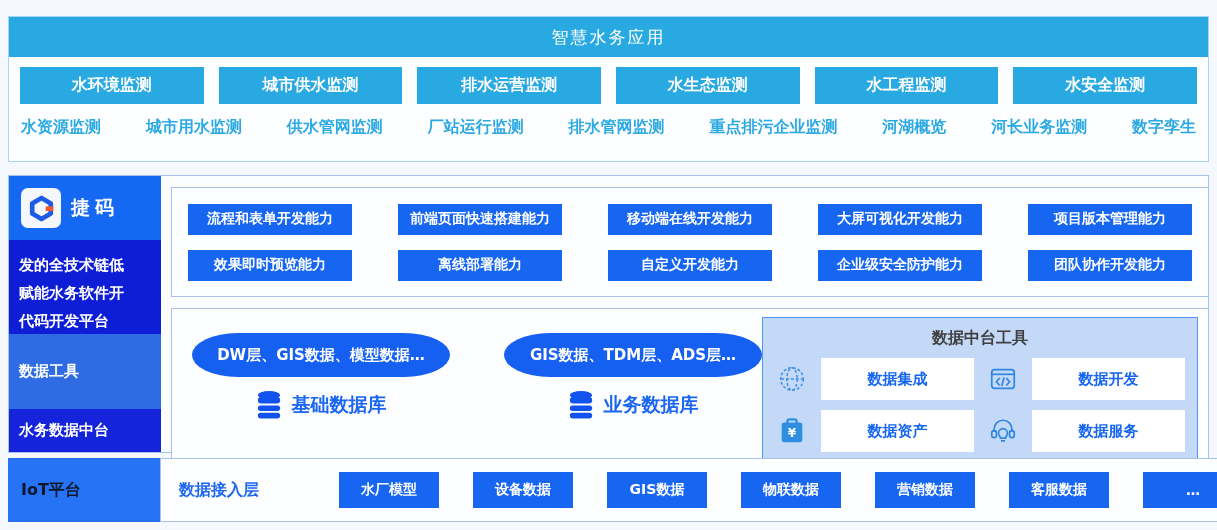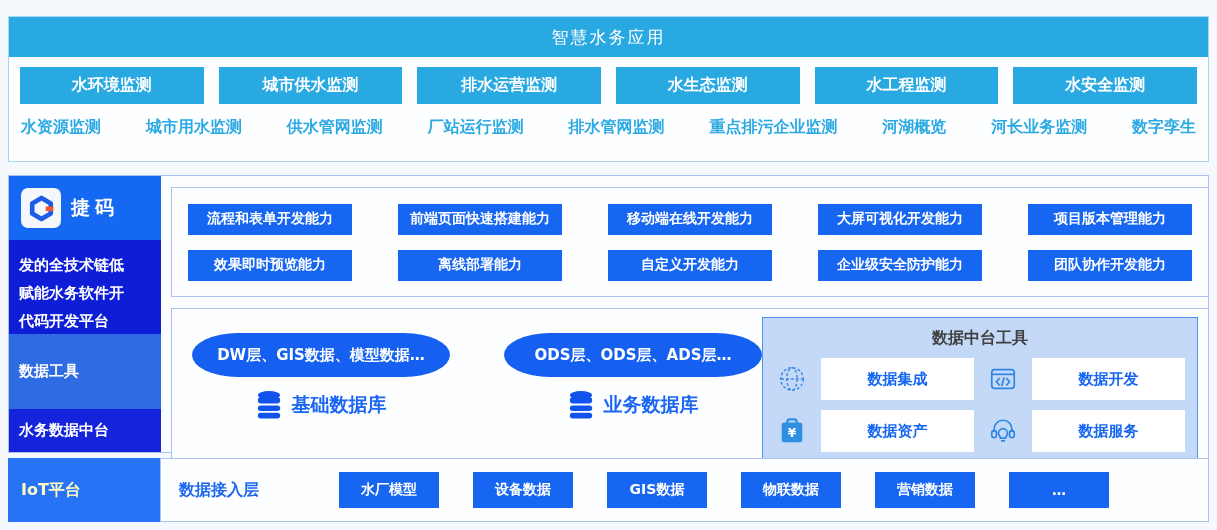--- a/index.html
+++ b/index.html
@@ -96,21 +96,21 @@
   .tool-btn {
     height:42px; background:#fff; border:none; color:#1666F1;
     font-size:15px; font-weight:bold; cursor:pointer; font-family:inherit;
     display:flex; align-items:center; justify-content:center;
   }
   .tool-icon { display:flex; align-items:center; justify-content:center; }
 
   
   .bot-box { position:absolute; left:8px; top:458px; width:1201px; height:64px; display:flex; }
   .iot-side {
-    width:152px; flex:none; background:#2673F5; color:#fef9c3;
+    width:152px; flex:none; background:#2673F5; color:#0f172a;
     font-size:16px; font-weight:bold; display:flex; align-items:center; padding-left:13px;
   }
   .iot-right {
     flex:1; border:1px solid #A9C2EC; background:#FDFEFF;
     display:flex; align-items:center; padding:0 18px;
   }
   .layer-label { color:#1E68F0; font-size:16px; font-weight:bold; width:150px; flex:none; }
   .iot-btns { flex:1; display:flex; gap:34px; margin-left:10px; }
   .iot-btn {
     width:100px; height:36px; background:#1666F1; border:none; color:#fff;
@@ -192,21 +192,21 @@
                 <ellipse cx="14" cy="5" rx="12" ry="4.5" fill="#1153EC"></ellipse>
                 <rect x="2" y="7" width="24" height="7" rx="3.5" fill="#1153EC"></rect>
                 <rect x="2" y="16" width="24" height="6" rx="3" fill="#1153EC"></rect>
                 <rect x="2" y="24" width="24" height="6" rx="3" fill="#1153EC"></rect>
               </svg>
             </span>
             <span>基础数据库</span>
           </div>
         </div>
         <div class="db-group">
-          <div class="pill">ODS层、ODS层、ADS层…</div>
+          <div class="pill">GIS数据、TDM层、ADS层…</div>
           <div class="db-label">
             <span class="tool-icon">
               <svg width="26" height="29" viewBox="0 0 28 30">
                 <ellipse cx="14" cy="5" rx="12" ry="4.5" fill="#1153EC"></ellipse>
                 <rect x="2" y="7" width="24" height="7" rx="3.5" fill="#1153EC"></rect>
                 <rect x="2" y="16" width="24" height="6" rx="3" fill="#1153EC"></rect>
                 <rect x="2" y="24" width="24" height="6" rx="3" fill="#1153EC"></rect>
               </svg>
             </span>
             <span>业务数据库</span>
@@ -262,16 +262,17 @@
 <div class="bot-box">
   <div class="iot-side">IoT平台</div>
   <div class="iot-right">
     <span class="layer-label">数据接入层</span>
     <div class="iot-btns">
       <button class="iot-btn">水厂模型</button>
       <button class="iot-btn">设备数据</button>
       <button class="iot-btn">GIS数据</button>
       <button class="iot-btn">物联数据</button>
       <button class="iot-btn">营销数据</button>
+      <button class="iot-btn">客服数据</button>
       <button class="iot-btn">…</button>
     </div>
   </div>
 </div>
 
 </body></html>

